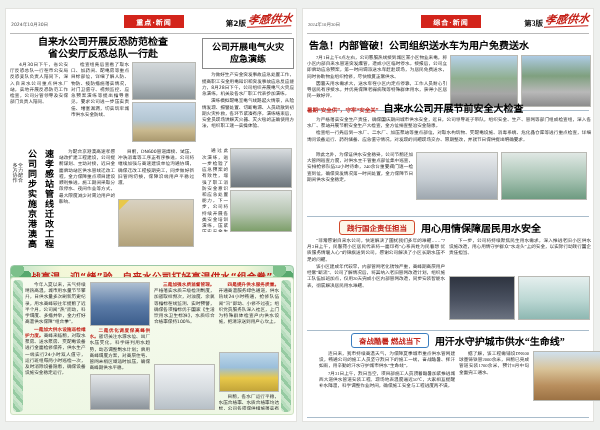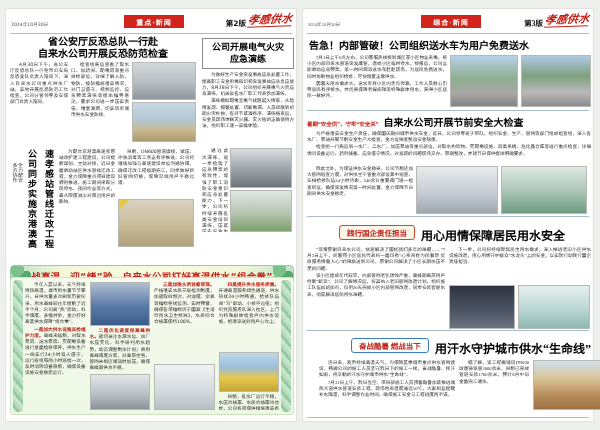--- a/index.html
+++ b/index.html
@@ -87,34 +87,34 @@
   .heat .cols { display:flex; gap:4px; height:100%; position:relative; }
   .heat .hc { flex:1; display:flex; flex-direction:column; gap:2px; overflow:hidden; }
   .heat .hc .txt { flex:1; }
 
   
   .b1 { position:absolute; left:4px; top:27px; width:284px; height:72px; }
   .b1 .head { font-size:10px; margin:1px 0 3px 2px; }
   .b1 .row { display:flex; gap:3px; }
   .b1 .txt { width:140px; height:52px; }
 
-  .b2 { position:absolute; left:4px; top:105px; width:284px; height:99px; }
+  .b2 { position:absolute; left:4px; top:91px; width:284px; height:99px; }
   .kickrow { display:flex; align-items:flex-end; gap:5px; margin-bottom:2px; }
   .kicker { font-size:5.5px; color:#c2251c; font-weight:bold; padding-bottom:1px; }
   .b2 .head { font-size:10px; }
   .b2 .lede { height:33px; margin-top:1px; }
   .b2 .row { display:flex; gap:3px; margin-top:2px; }
   .b2 .txt { width:106px; height:48px; }
 
   .c { position:absolute; left:4px; top:211px; width:284px; height:107px; }
   .labelrow { display:flex; align-items:center; gap:6px; margin-bottom:3px;padding-left:32px; }
   .label { font-size:7.5px; font-weight:bold; color:#c2251c; padding:1px 7px; border-radius:3px; background:#fdf6e8; }
   .label.red-border { border:1px solid #d2482a; }
   .label.blue-border { border:1px solid #3a7dbf; background:#fff; }
-  .c .head, .d .head { font-size:12px;margin-top:6px; }
+  .c .head, .d .head { font-size:10px; }
   .c .row { display:flex; gap:4px; }
   .c .colL { width:138px; height:84px; }
   .c .colR { width:142px; display:flex; flex-direction:column; gap:2px; }
   .c .colR .txt { height:36px; }
   .c .prow { display:flex; gap:3px; }
 
   .d { position:absolute; left:16px; top:324px; width:284px; height:82px; }
   .d .row { display:flex; gap:4px; margin-top:1px; }
   .d .colL { width:136px; height:60px; }
   .d .colM { width:70px; height:60px; }
@@ -124,22 +124,22 @@
 
 <div class="page" id="page2">
   <div class="ph-date">2024年10月30日</div>
   <div class="sec-box">重点·新闻</div>
   <div class="pageno">第2版</div>
   <div class="logo">孝感供水</div>
   <div class="hrule"></div>
 
   <div class="a1">
     <div class="head hl">
+      <div>自来水公司开展反恐防范检查</div>
       <div>省公安厅反恐总队一行赴</div>
-      <div>自来水公司开展反恐防范检查</div>
     </div>
     <div class="cols">
       <div class="col tiny">
           <p>4月30日下午，省公安厅反恐总队一行在市公安局反恐支队负责人陪同下，深入自来水公司重点供水厂站，实地开展反恐防范工作检查，公司分管领导及安保部门负责人陪同。</p>
         </div>
       <div class="col tiny">
           <p>检查组先后查看了取水口、加药间、配电房等重点目标部位，详细了解人防、物防、技防措施落实情况，对门卫值守、视频监控、应急预案演练等提出指导意见，要求公司进一步压实责任、堵塞漏洞，切实筑牢城市供水安全防线。</p>
         </div>
       <div class="phs">
         <div class="ph ph-indoor" style="height:38px"></div>

